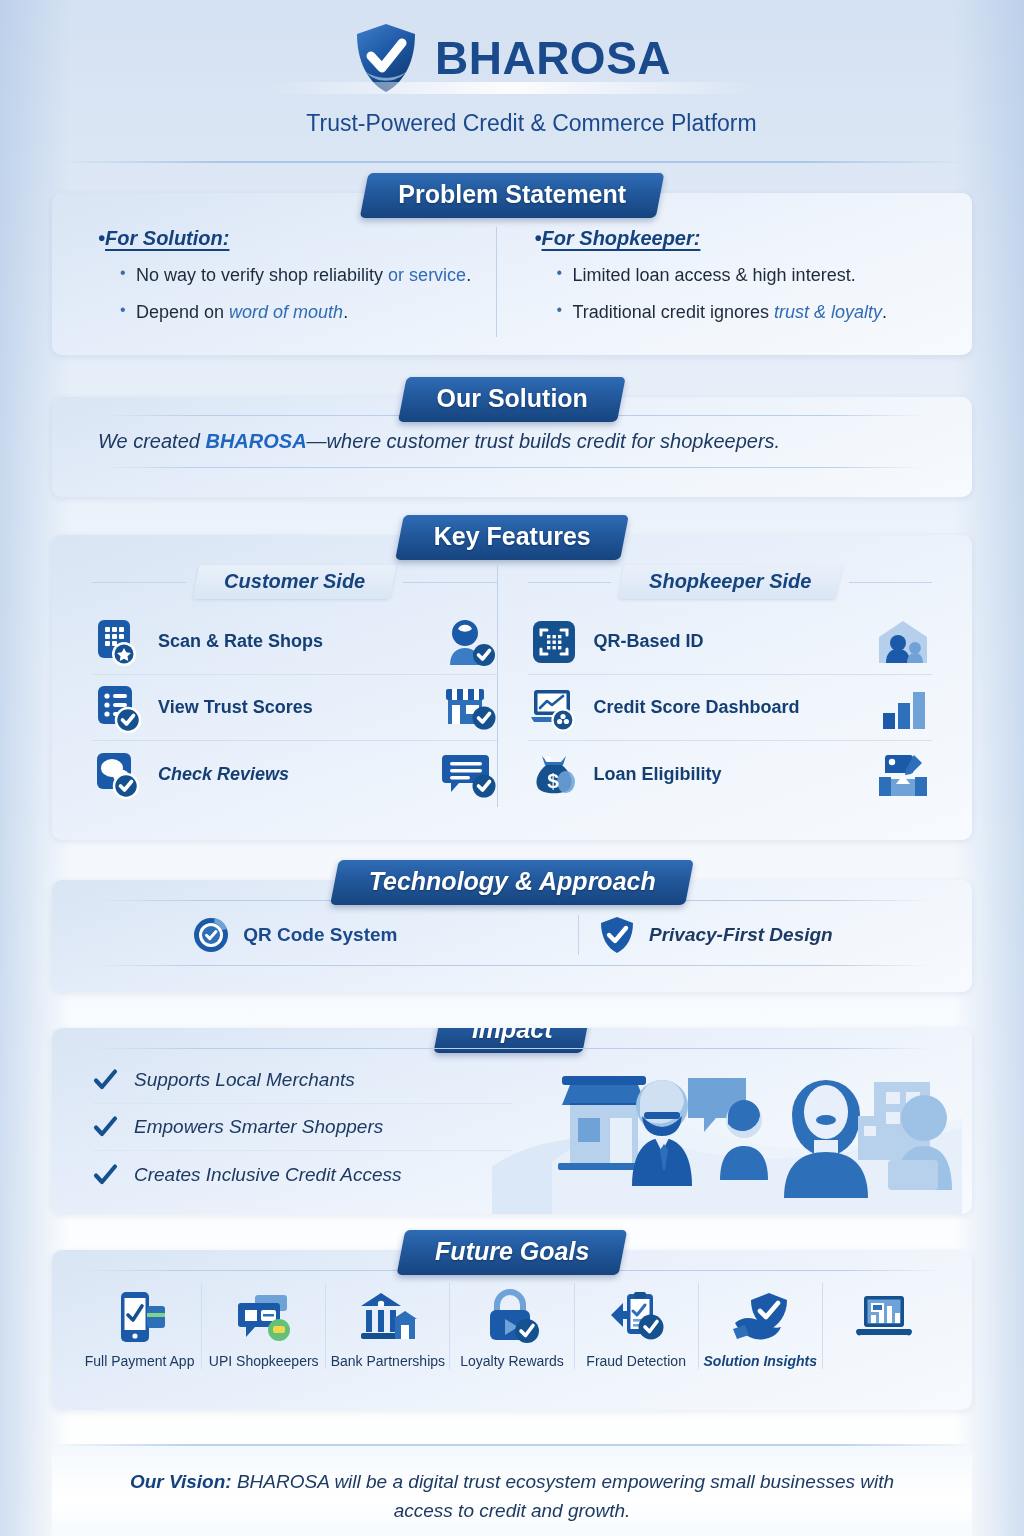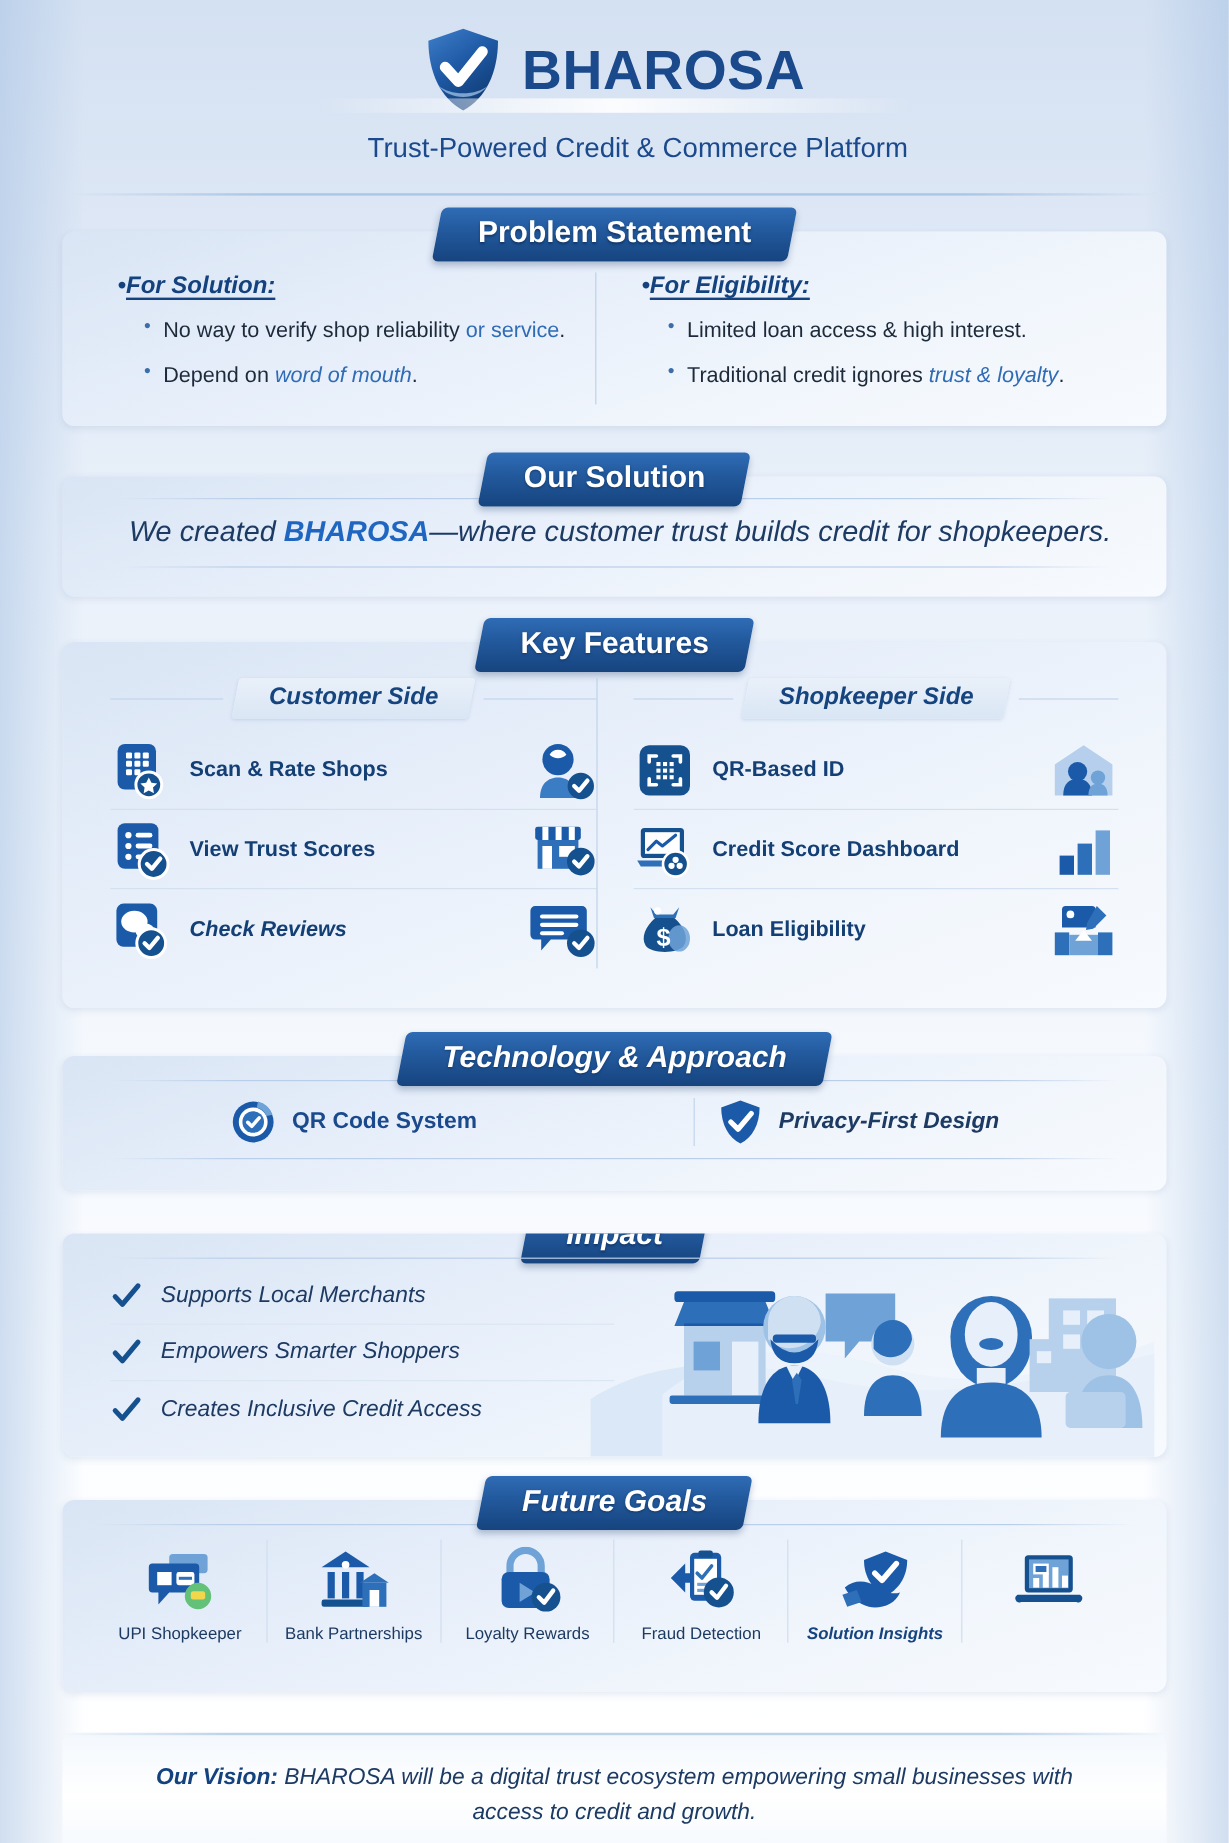--- a/index.html
+++ b/index.html
@@ -108,21 +108,21 @@
   .bullet::before {
     content: "•"; position: absolute; left: 0; top: -1px; color: #3b6ea8; font-size: 16px;
   }
   .em-blue { color: #2f6cb5; }
   .em-blue-i { color: #2f6cb5; font-style: italic; }
 
   
   #solution-panel { margin-top: 42px; height: 100px; }
   .solution-body { padding: 18px 46px; }
   .solution-text {
-    text-align: right; font-size: 24px; font-style: italic;
+    text-align: left; font-size: 20px; font-style: italic;
     color: #1d3a63; padding: 14px 0;
   }
   .solution-text b { color: #1f66c0; font-style: italic; font-weight: 700; }
 
   
   #features-panel { margin-top: 38px; height: 305px; }
   .features-grid { display: flex; height: 100%; }
   .feature-col { flex: 1; position: relative; }
   .feature-col.right { padding-left: 30px; border-left: 1px solid #bed2e9; }
   .subhead-row { display: flex; align-items: center; gap: 10px; margin-bottom: 6px; }
@@ -233,21 +233,21 @@
     <span>Problem Statement</span>
   </div>
   <div class="panel-inner">
     <div class="problem-cols">
       <div class="problem-col left">
         <div class="col-title">For Solution:</div>
         <div class="bullet"><span>No way to verify shop reliability </span><span class="em-blue">or service</span><span>.</span></div>
         <div class="bullet"><span>Depend on </span><span class="em-blue-i">word of mouth</span><span>.</span></div>
       </div>
       <div class="problem-col right">
-        <div class="col-title">For Eligibility:</div>
+        <div class="col-title">For Shopkeeper:</div>
         <div class="bullet"><span>Limited loan access &amp; high interest.</span><span class="em-blue-i"></span><span></span></div>
         <div class="bullet"><span>Traditional credit ignores </span><span class="em-blue-i">trust &amp; loyalty</span><span>.</span></div>
       </div>
     </div>
   </div>
 </div>
 
 <div class="panel" id="solution-panel">
   <div class="ribbon">
     <span>Our Solution</span>
@@ -563,32 +563,43 @@
 </div>
 
 <div class="panel" id="goals-panel">
   <div class="ribbon italic">
     <span>Future Goals</span>
   </div>
   <div class="goals-body">
     <div class="hairline"></div>
     <div class="goals-row">
 
+      <div class="goal-item">
+        <svg viewBox="0 0 58 56">
+          <rect x="10" y="3" width="28" height="50" rx="5" fill="#1b5aa8"></rect>
+          <rect x="13.5" y="9" width="21" height="32" fill="#ffffff"></rect>
+          <path d="M17 26 L22 31 L31 17" stroke="#16518f" stroke-width="3.6" fill="none" stroke-linecap="round" stroke-linejoin="round"></path>
+          <circle cx="24" cy="47" r="2.6" fill="#ffffff"></circle>
+          <rect x="36" y="17" width="18" height="22" rx="3" fill="#2d6fb8"></rect>
+          <rect x="36" y="24" width="18" height="4" fill="#7fd48a"></rect>
+        </svg>
+        <div class="goal-label">Full Payment App</div>
+      </div>
 
       <div class="goal-item">
         <svg viewBox="0 0 58 56">
           <rect x="20" y="6" width="32" height="16" rx="3" fill="#6fa3d8"></rect>
           <path d="M6 14 H42 a3 3 0 0 1 3 3 V35 a3 3 0 0 1 -3 3 H20 L11 48 V38 H6 a3 3 0 0 1 -3 -3 V17 a3 3 0 0 1 3 -3 Z" fill="#1b5aa8"></path>
           <rect x="10" y="21" width="12" height="11" fill="#ffffff"></rect>
           <rect x="26" y="21" width="15" height="11" rx="2" fill="#ffffff"></rect>
           <rect x="28" y="25" width="11" height="2.5" fill="#2d6fb8"></rect>
           <circle cx="44" cy="41" r="11" fill="#63c178"></circle>
           <rect x="38" y="37" width="12" height="7" rx="2" fill="#f2d64b"></rect>
         </svg>
-        <div class="goal-label">UPI Shopkeeper</div>
+        <div class="goal-label">UPI Shopkeepers</div>
       </div>
 
       <div class="goal-item">
         <svg viewBox="0 0 58 56">
           <path d="M22 4 L42 17 H2 Z" fill="#1b5aa8"></path>
           <circle cx="22" cy="15" r="3.2" fill="#ffffff"></circle>
           <g fill="#1b5aa8">
               <rect x="7" y="21" width="6" height="22"></rect>
               <rect x="19" y="21" width="6" height="22"></rect>
               <rect x="31" y="21" width="6" height="22"></rect>

